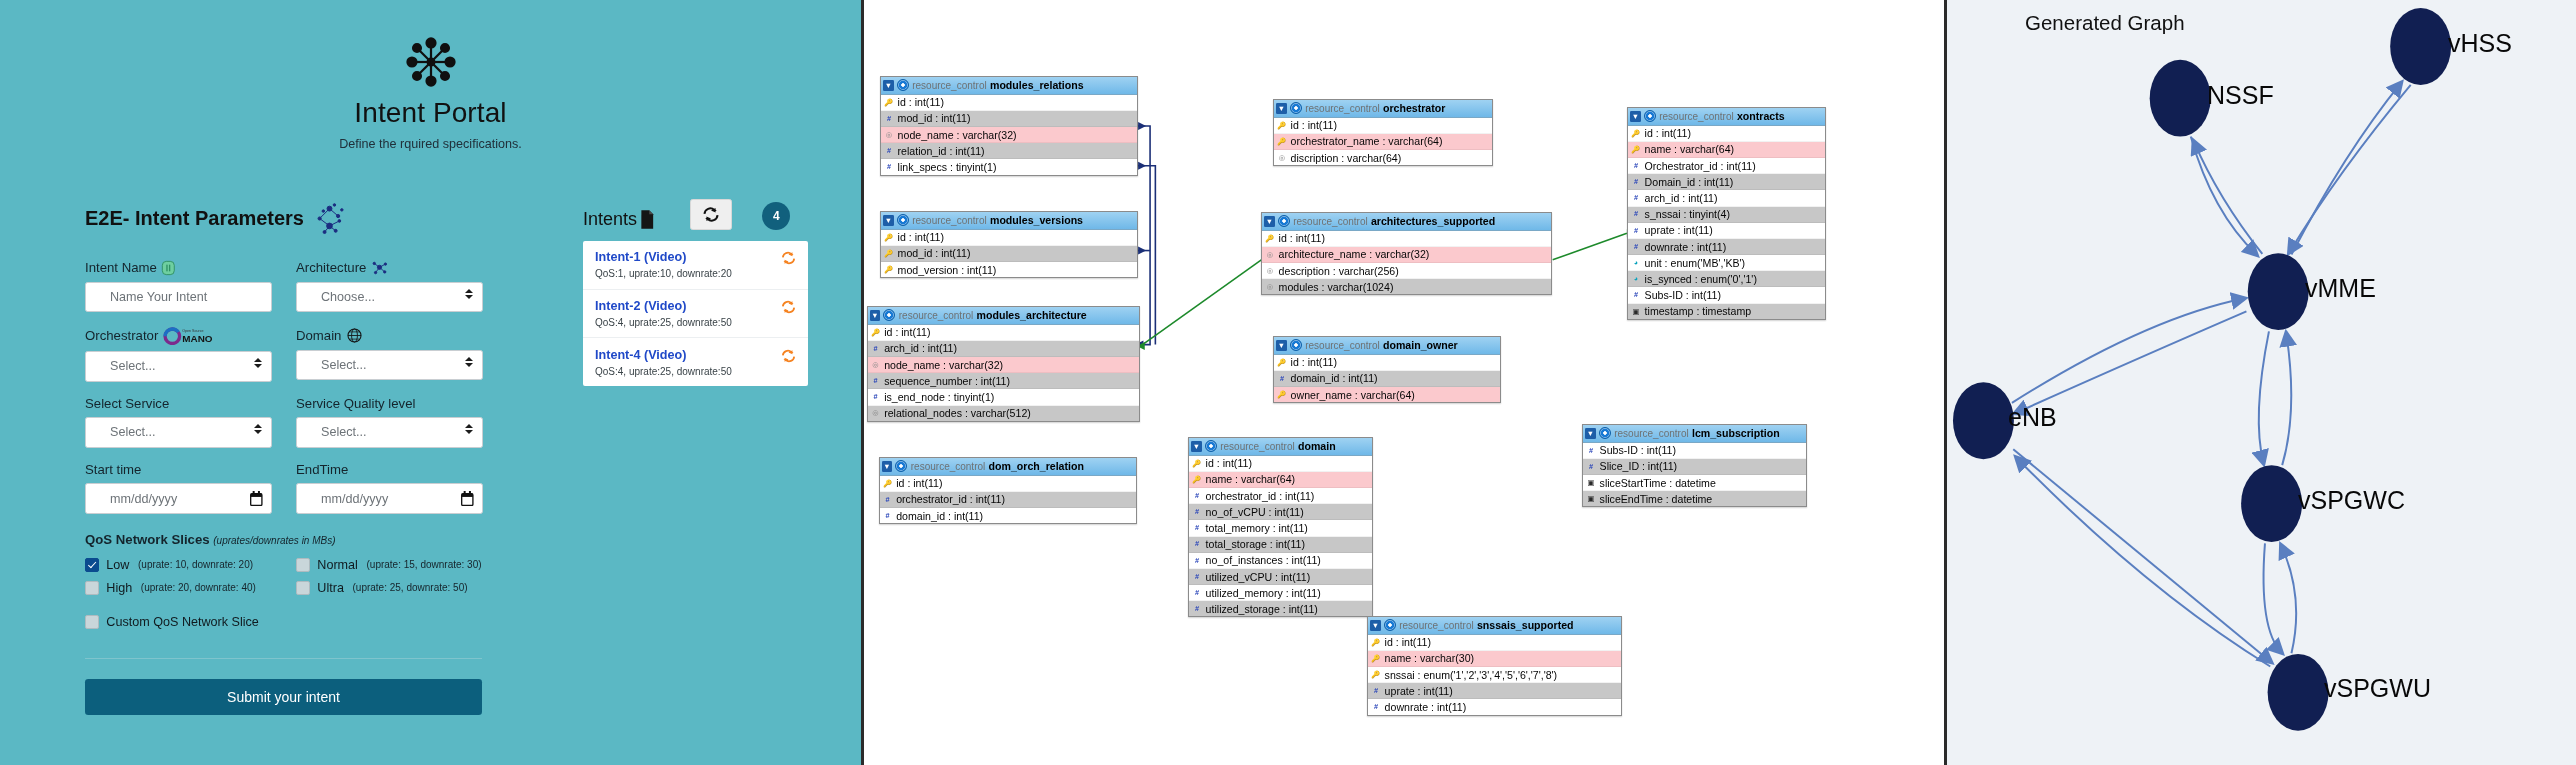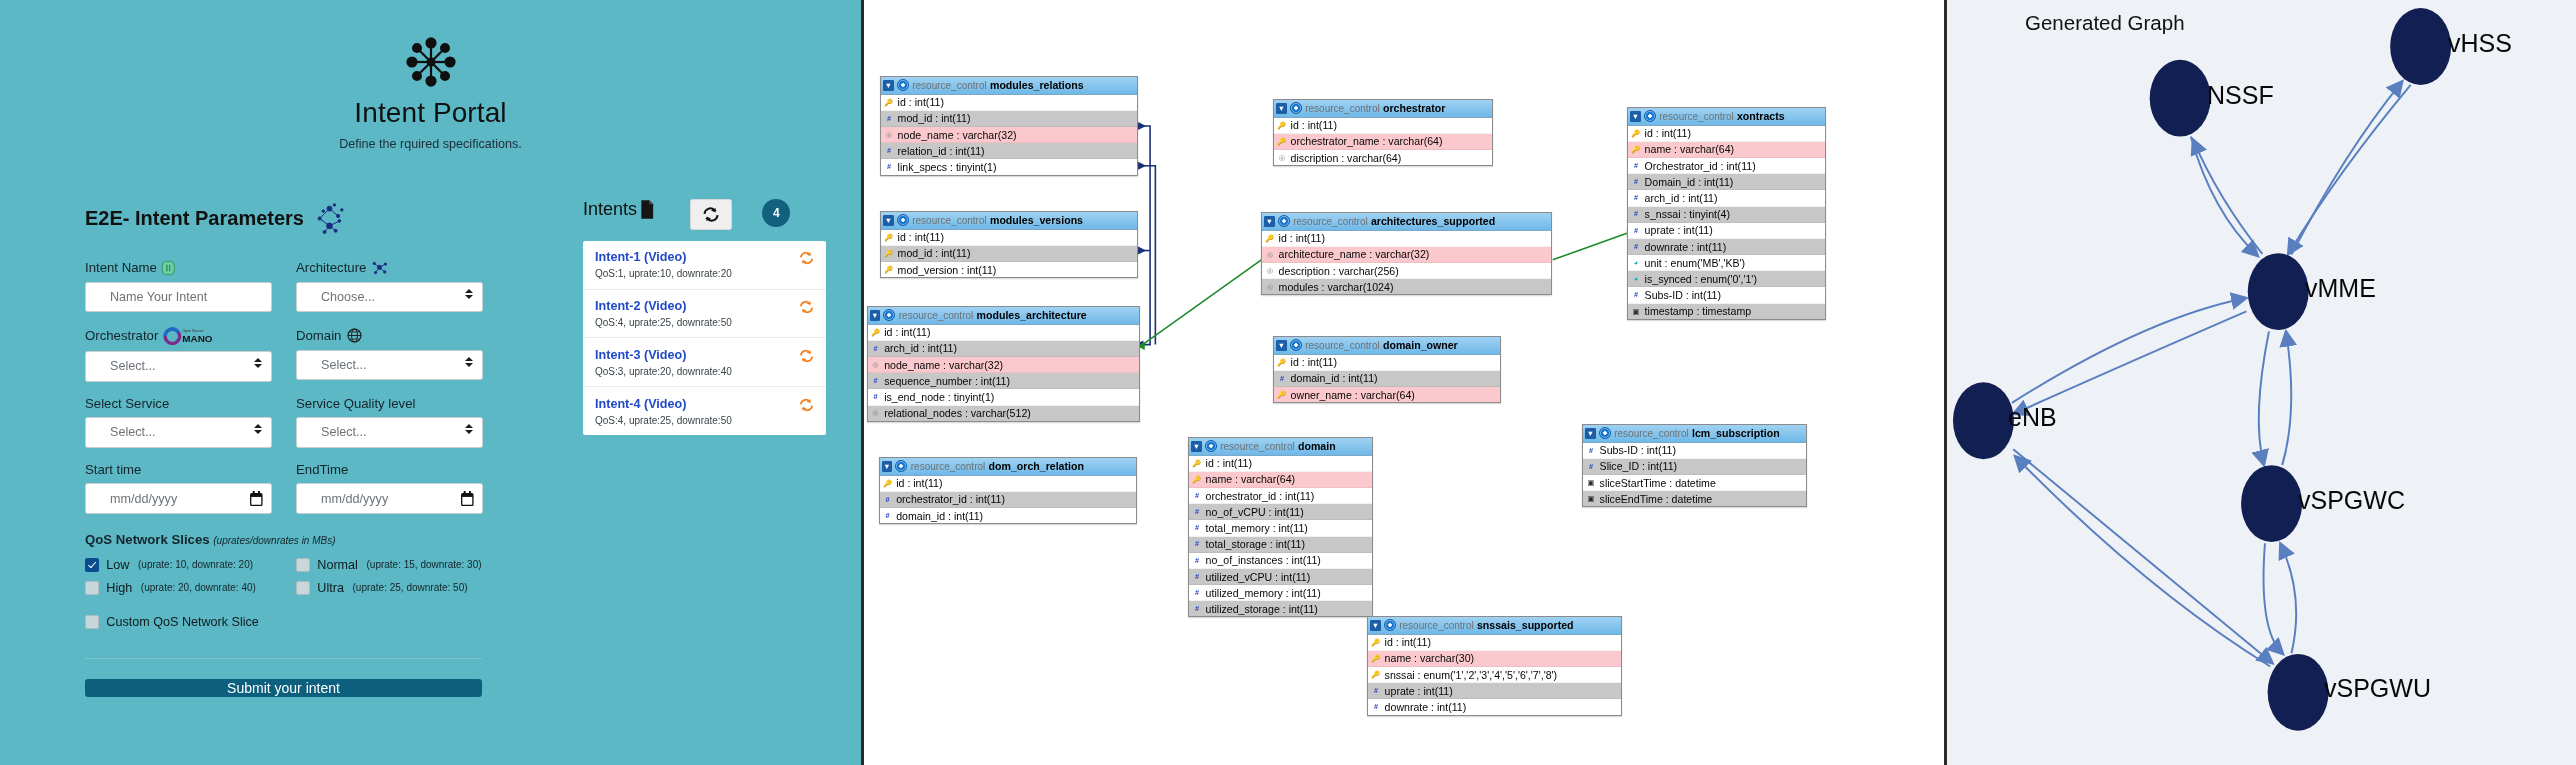--- a/index.html
+++ b/index.html
@@ -95,43 +95,43 @@
     content:"";position:absolute;left:4px;top:1.3px;width:3.3px;height:7.3px;
     border:solid #fff;border-width:0 1.6px 1.6px 0;transform:rotate(42deg);
   }
   .cb-row .it{font-size:10px;color:#16242b;margin-left:1.3px;}
   .custom-row{margin-left:85px;margin-top:20px;}
 
   .divider{
     margin-left:85px;margin-top:29px;width:397px;height:1.3px;background:#7fc4cd;
   }
   .submit-btn{
-    margin-left:85px;margin-top:20px;width:397px;height:18px;
+    margin-left:85px;margin-top:20px;width:397px;height:36px;
     background:#0c5f7d;color:#fff;border:none;border-radius:3.3px;
     font-size:14px;font-family:"Liberation Sans",sans-serif;
     cursor:pointer;
   }
 
   
   .intents-wrap{position:absolute;left:583px;top:199px;width:219px;}
-  .intents-head{display:flex;align-items:flex-start;gap:0;}
+  .intents-head{display:flex;align-items:flex-end;gap:0;}
   .intents-title{font-size:18px;font-weight:400;color:#111;}
   .doc-ico{width:18.5px;height:21px;margin-left:1.3px;}
   .refresh-btn{
     width:40px;height:29px;background:#efefef;border:0.7px solid #d8d8d8;
     border-radius:2.6px;margin-left:33px;display:flex;align-items:center;
     justify-content:center;cursor:pointer;
   }
   .count-badge{
     width:28px;height:28px;border-radius:50%;background:#11607d;color:#fff;
     display:flex;align-items:center;justify-content:center;
     font-size:12px;font-weight:700;margin-left:30.5px;
   }
   .intents-list{
-    margin-top:10.6px;background:#fff;border-radius:2px;width:243px;
+    margin-top:10.6px;background:#fff;border-radius:2px;width:225px;
     overflow:hidden;
   }
   .intent-item{
     padding:9.3px 10.6px 9.3px 12px;border-bottom:1.3px solid #eceff1;
     display:flex;justify-content:space-between;align-items:flex-start;
     cursor:pointer;
   }
   .intent-item:last-child{border-bottom:none;}
   .intent-name{font-size:12.6px;color:#2049c8;font-weight:700;line-height:1.25;}
   .intent-meta{font-size:10px;color:#3a4348;margin-top:2.6px;}
@@ -447,32 +447,20 @@
           </div>
           <svg width="17" height="16" viewBox="0 0 30 26">
             <path d="M5 12a9 9 0 0 1 15-6l-3 0" fill="none" stroke="#f58220" stroke-width="3"></path>
             <polygon points="22,3 22,10 15,7" fill="#f58220"></polygon>
             <path d="M25 14a9 9 0 0 1-15 6l3 0" fill="none" stroke="#f58220" stroke-width="3"></path>
             <polygon points="8,23 8,16 15,19" fill="#f58220"></polygon>
           </svg>
         </div>
         <div class="intent-item">
           <div>
-            <div class="intent-name">Intent-3 (Video)</div>
-            <div class="intent-meta">QoS:3, uprate:20, downrate:40</div>
-          </div>
-          <svg width="17" height="16" viewBox="0 0 30 26">
-            <path d="M5 12a9 9 0 0 1 15-6l-3 0" fill="none" stroke="#f58220" stroke-width="3"></path>
-            <polygon points="22,3 22,10 15,7" fill="#f58220"></polygon>
-            <path d="M25 14a9 9 0 0 1-15 6l3 0" fill="none" stroke="#f58220" stroke-width="3"></path>
-            <polygon points="8,23 8,16 15,19" fill="#f58220"></polygon>
-          </svg>
-        </div>
-        <div class="intent-item">
-          <div>
             <div class="intent-name">Intent-4 (Video)</div>
             <div class="intent-meta">QoS:4, uprate:25, downrate:50</div>
           </div>
           <svg width="17" height="16" viewBox="0 0 30 26">
             <path d="M5 12a9 9 0 0 1 15-6l-3 0" fill="none" stroke="#f58220" stroke-width="3"></path>
             <polygon points="22,3 22,10 15,7" fill="#f58220"></polygon>
             <path d="M25 14a9 9 0 0 1-15 6l3 0" fill="none" stroke="#f58220" stroke-width="3"></path>
             <polygon points="8,23 8,16 15,19" fill="#f58220"></polygon>
           </svg>
         </div>

